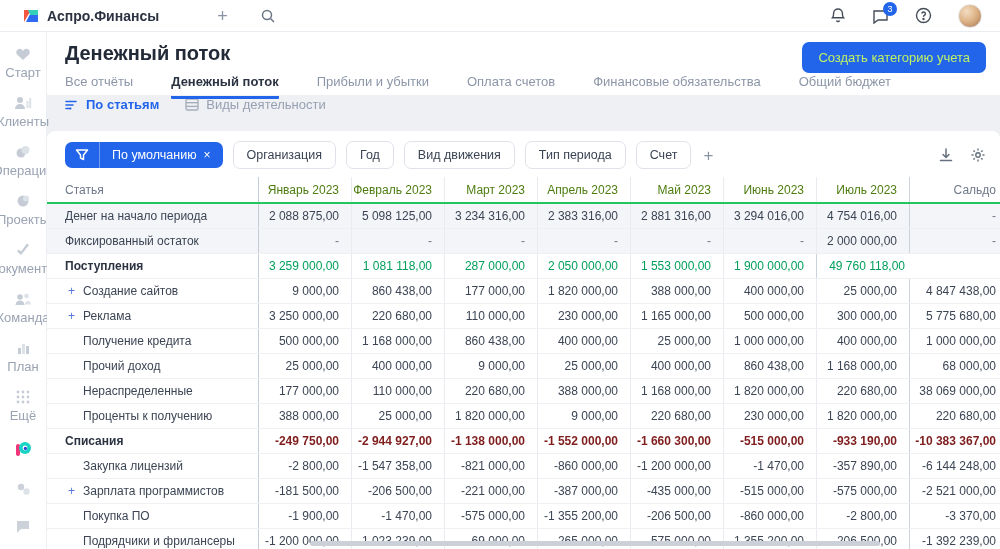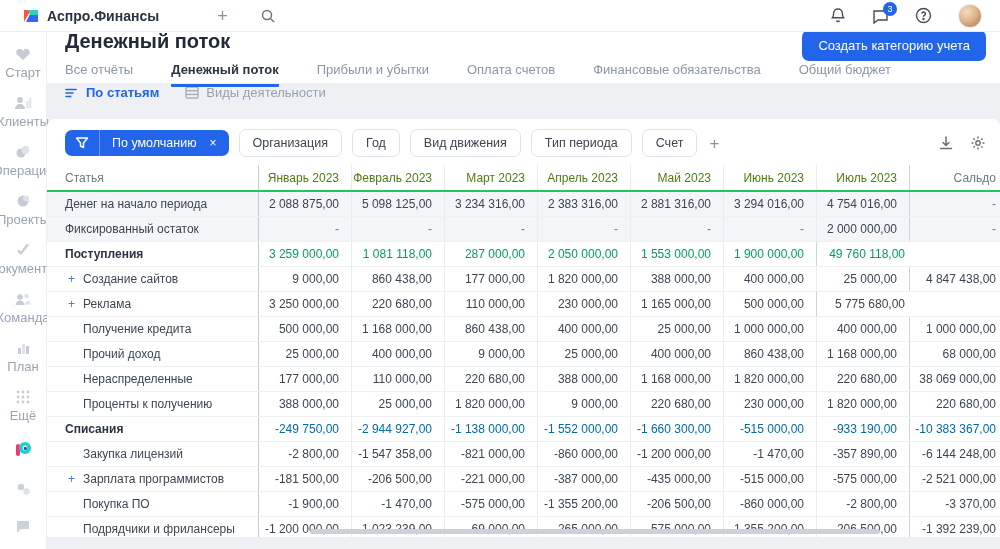--- a/index.html
+++ b/index.html
@@ -21,39 +21,39 @@
     background:radial-gradient(circle at 35% 30%, #f4ddc2 0%, #dfb58a 45%, #a8764d 100%); border:1px solid #e4e7ec; }
 
   
   .sidebar { position:absolute; left:0; top:32px; width:47px; height:517px; background:#fff;
     border-right:1px solid #edf0f3; display:flex; flex-direction:column; align-items:center; padding-top:14px; }
   .side-item { display:flex; flex-direction:column; align-items:center; gap:3px; margin-bottom:15px; cursor:pointer; width:47px; }
   .side-item .lbl { font-size:13px; color:#9aa3b2; }
   .side-bottom { margin-top:auto; display:flex; flex-direction:column; align-items:center; gap:22px; padding-bottom:14px; }
 
   
-  .main { position:absolute; left:47px; top:20px; width:953px; height:517px; }
+  .main { position:absolute; left:47px; top:32px; width:953px; height:517px; }
   .page-head { background:#fff; height:63px; padding:10px 20px 0 18px; position:relative; }
   .page-title { font-size:20px; font-weight:bold; color:#222a38; }
   .tabs { display:flex; gap:38px; margin-top:9px; }
   .tab { font-size:13px; color:#8c96a8; padding-bottom:7px; cursor:pointer; white-space:nowrap; }
   .tab.active { color:#2b3342; font-weight:bold; border-bottom:3px solid #2264ea; border-radius:1px; }
-  .create-btn { position:absolute; right:14px; top:10px; background:#2264ea; color:#ffffff; border:none;
+  .create-btn { position:absolute; right:14px; top:10px; background:#2264ea; color:#bef264; border:none;
     font-size:13px; padding:8px 16px; border-radius:7px; cursor:pointer; font-family:inherit; }
 
   .toggle-row { height:19px; display:flex; align-items:center; gap:26px; padding-left:18px; }
   .toggle-opt { display:flex; align-items:center; gap:7px; font-size:13px; color:#97a0b2; cursor:pointer; }
   .toggle-opt.active { color:#2264ea; font-weight:bold; }
 
   .card { position:absolute; left:0; top:99px; width:953px; height:418px; background:#fff;
     border-radius:8px 8px 0 0; overflow:hidden; }
   .filter-row { display:flex; align-items:center; gap:10px; padding:10px 14px 8px 18px; }
   .chip-filter { display:flex; align-items:stretch; background:#2264ea; border-radius:7px; overflow:hidden; cursor:pointer; }
   .chip-funnel { display:flex; align-items:center; padding:0 10px; border-right:1px solid rgba(255,255,255,.35); }
-  .chip-label { color:#fff; font-size:12.5px; display:flex; align-items:center; gap:13px; padding:6px 12px; }
+  .chip-label { color:#fff; font-size:12.5px; display:flex; align-items:center; gap:7px; padding:6px 12px; }
   .chip-close { font-size:12px; cursor:pointer; }
   .fbtn { background:#fff; border:1px solid #dfe3e9; border-radius:7px; padding:6px 13px; font-size:12.5px;
     color:#3a4354; cursor:pointer; font-family:inherit; white-space:nowrap; }
   .add-filter { font-size:17px; color:#8a93a3; cursor:pointer; margin-left:2px; line-height:1; }
   .filter-icons { margin-left:auto; display:flex; gap:16px; align-items:center; }
   .filter-icons > span { cursor:pointer; display:flex; }
 
   
   .table { width:953px; font-size:12px; }
   .trow, .thead { display:grid; grid-template-columns:211px repeat(7, 93px) 1fr; align-items:stretch; }
@@ -62,21 +62,21 @@
   .thead .mcol { color:#4d7c0f; cursor:pointer; }
   .trow { height:25px; border-bottom:1px solid #eef0f3; }
   .cell { display:flex; align-items:center; justify-content:flex-end; padding:0 12px 0 6px;
     border-left:1px solid #e8ebf0; overflow:hidden; white-space:nowrap; }
   .cell.label { justify-content:flex-start; padding-left:18px; border-left:none; }
   .cell.c1 { border-left:1px solid #c3cbd6; }
   .cell.saldo { border-left:1px solid #ccd3dc; padding-right:4px; }
   .trow.muted { background:#f3f5f8; }
   .trow.income-total .cell.label, .trow.expense-total .cell.label { font-weight:bold; color:#2b3342; }
   .trow.income-total .cell.num { font-weight:normal; color:#009f5b; }
-  .trow.expense-total .cell.num { font-weight:normal; color:#0369a1; }
+  .trow.expense-total .cell.num { font-weight:bold; color:#7f1d1d; }
   .trow.child .cell.label { padding-left:36px; }
   .plus-toggle { color:#5578d8; width:14px; margin-left:-15px; margin-right:1px; font-size:12px; cursor:pointer; }
   .dash { color:#6f7888; }
 
   .hscroll { position:absolute; left:263px; bottom:3px; width:570px; height:5px; background:#ccd1d9; border-radius:3px; cursor:grab; }
 
   svg { display:block; }
 </style>
 </head>
 <body>
@@ -374,20 +374,21 @@
             <div class="cell label">
               <span class="plus-toggle">+</span>
               <span>Реклама</span>
             </div>
             <div class="cell num c1">3 250 000,00</div>
             <div class="cell num">220 680,00</div>
             <div class="cell num">110 000,00</div>
             <div class="cell num">230 000,00</div>
             <div class="cell num">1 165 000,00</div>
             <div class="cell num">500 000,00</div>
+            <div class="cell num">300 000,00</div>
             <div class="cell num saldo">5 775 680,00</div>
           </div>
           <div class="trow child">
             <div class="cell label">
               <span>Получение кредита</span>
             </div>
             <div class="cell num c1">500 000,00</div>
             <div class="cell num">1 168 000,00</div>
             <div class="cell num">860 438,00</div>
             <div class="cell num">400 000,00</div>

